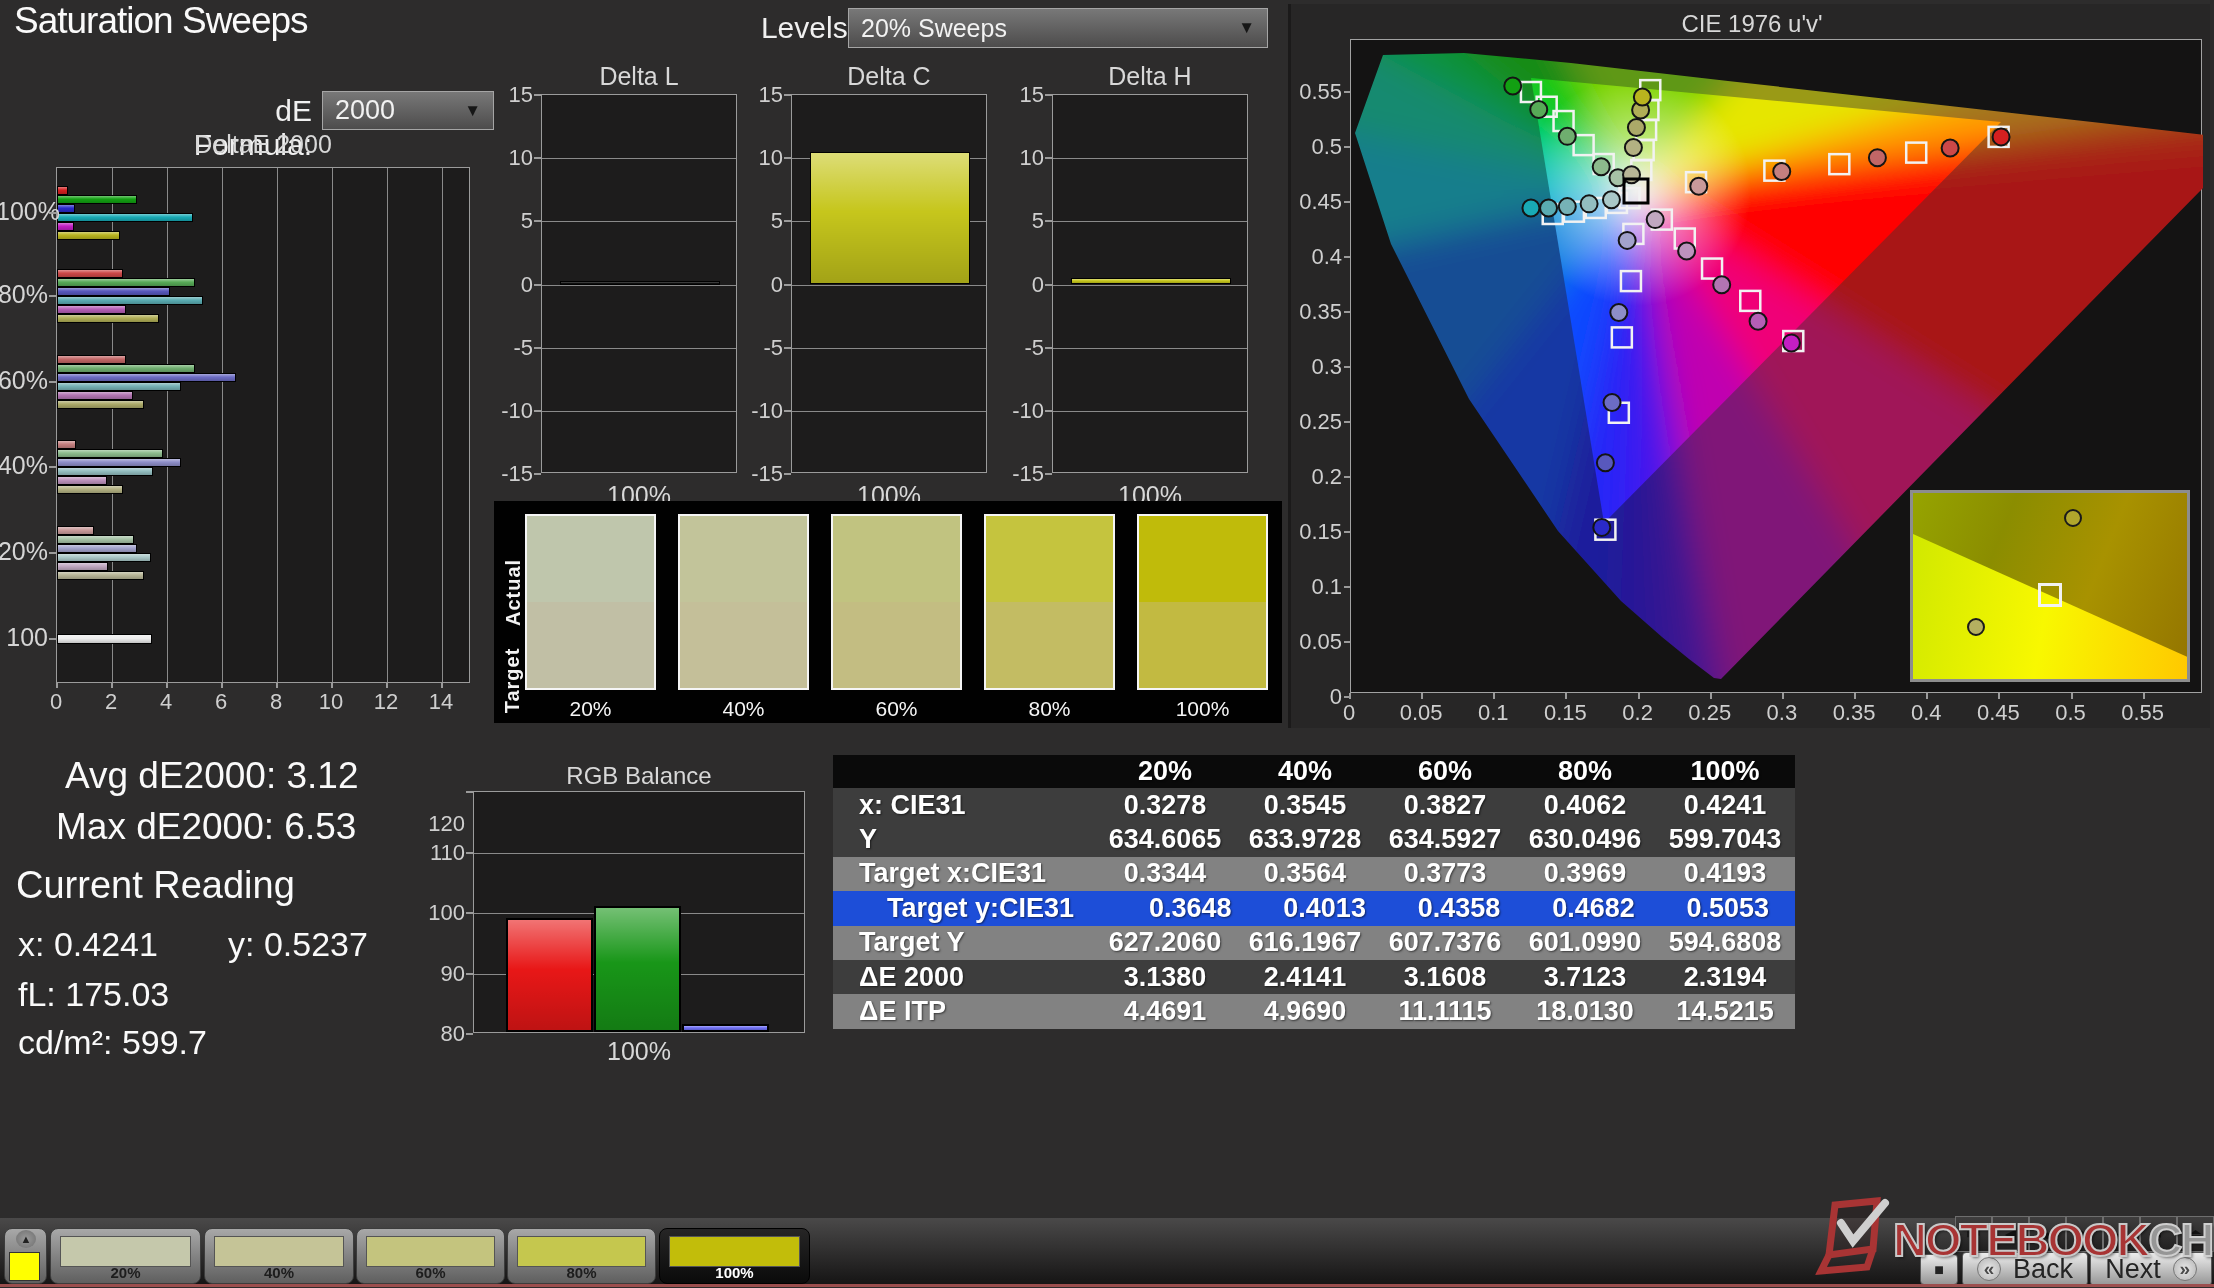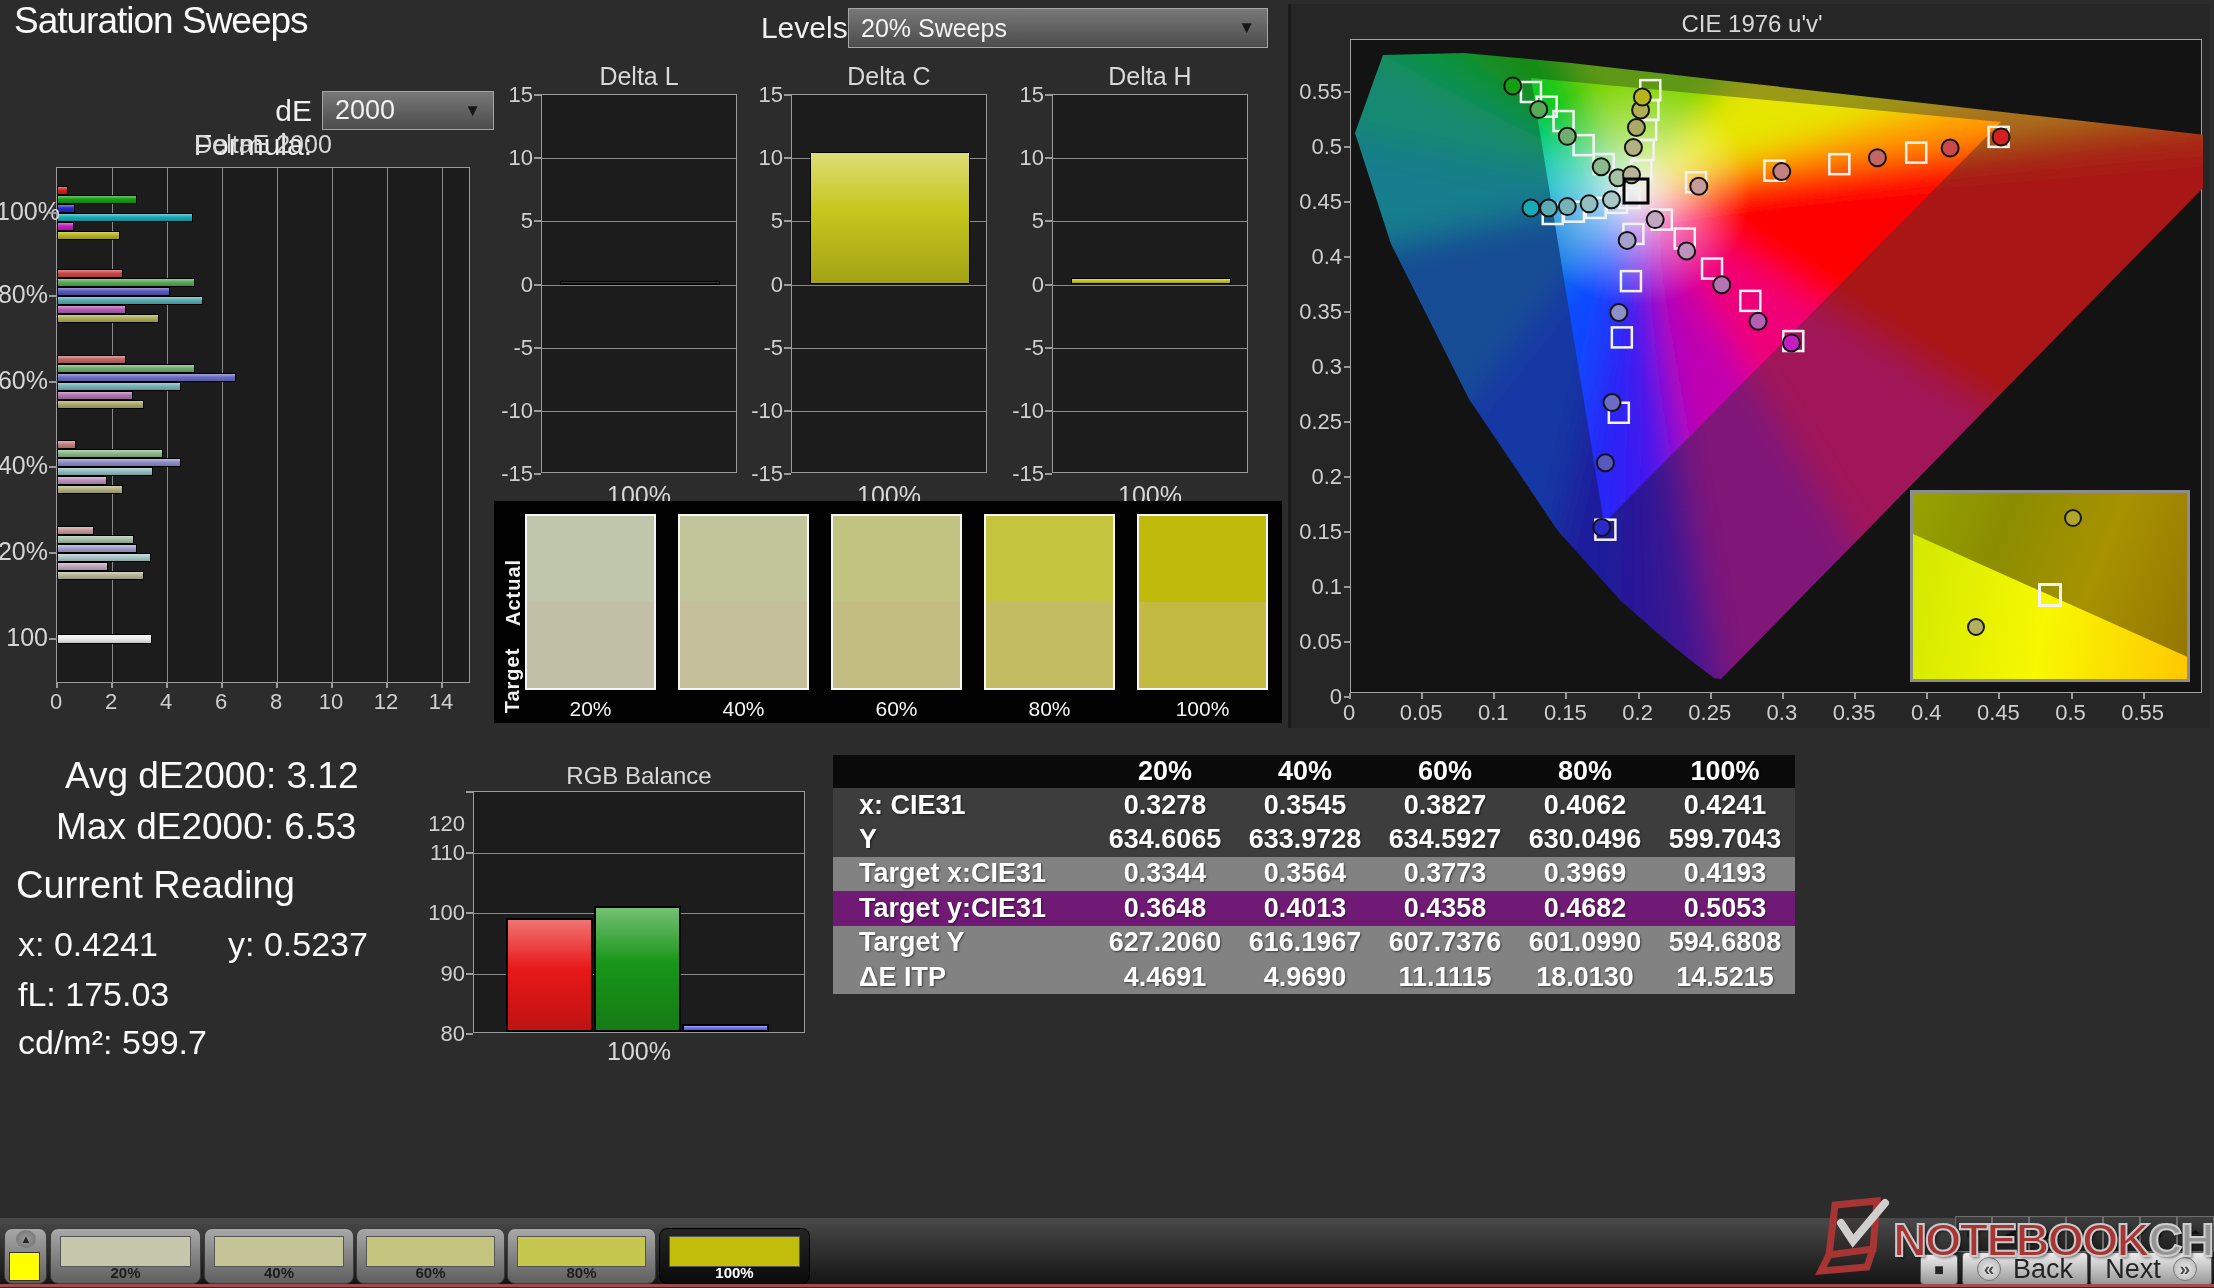--- a/index.html
+++ b/index.html
@@ -524,35 +524,43 @@
         <div class="t-cell">599.7043</div>
       </div>
       <div class="t-row" style="height: 34.4px; background: rgb(130, 130, 130);">
         <div class="t-label">Target x:CIE31</div>
         <div class="t-cell">0.3344</div>
         <div class="t-cell">0.3564</div>
         <div class="t-cell">0.3773</div>
         <div class="t-cell">0.3969</div>
         <div class="t-cell">0.4193</div>
       </div>
-      <div class="t-row" style="height: 34.4px; background: #701a75;">
+      <div class="t-row" style="height: 34.4px; background: #1d4ed8; padding-left: 28px;">
         <div class="t-label">Target y:CIE31</div>
         <div class="t-cell">0.3648</div>
         <div class="t-cell">0.4013</div>
         <div class="t-cell">0.4358</div>
         <div class="t-cell">0.4682</div>
         <div class="t-cell">0.5053</div>
       </div>
       <div class="t-row" style="height: 34.4px; background: rgb(130, 130, 130);">
         <div class="t-label">Target Y</div>
         <div class="t-cell">627.2060</div>
         <div class="t-cell">616.1967</div>
         <div class="t-cell">607.7376</div>
         <div class="t-cell">601.0990</div>
         <div class="t-cell">594.6808</div>
+      </div>
+      <div class="t-row" style="height: 34.4px; background: rgb(61, 61, 61);">
+        <div class="t-label">ΔE 2000</div>
+        <div class="t-cell">3.1380</div>
+        <div class="t-cell">2.4141</div>
+        <div class="t-cell">3.1608</div>
+        <div class="t-cell">3.7123</div>
+        <div class="t-cell">2.3194</div>
       </div>
       <div class="t-row" style="height: 34.4px; background: rgb(130, 130, 130);">
         <div class="t-label">ΔE ITP</div>
         <div class="t-cell">4.4691</div>
         <div class="t-cell">4.9690</div>
         <div class="t-cell">11.1115</div>
         <div class="t-cell">18.0130</div>
         <div class="t-cell">14.5215</div>
       </div>
     </div>

